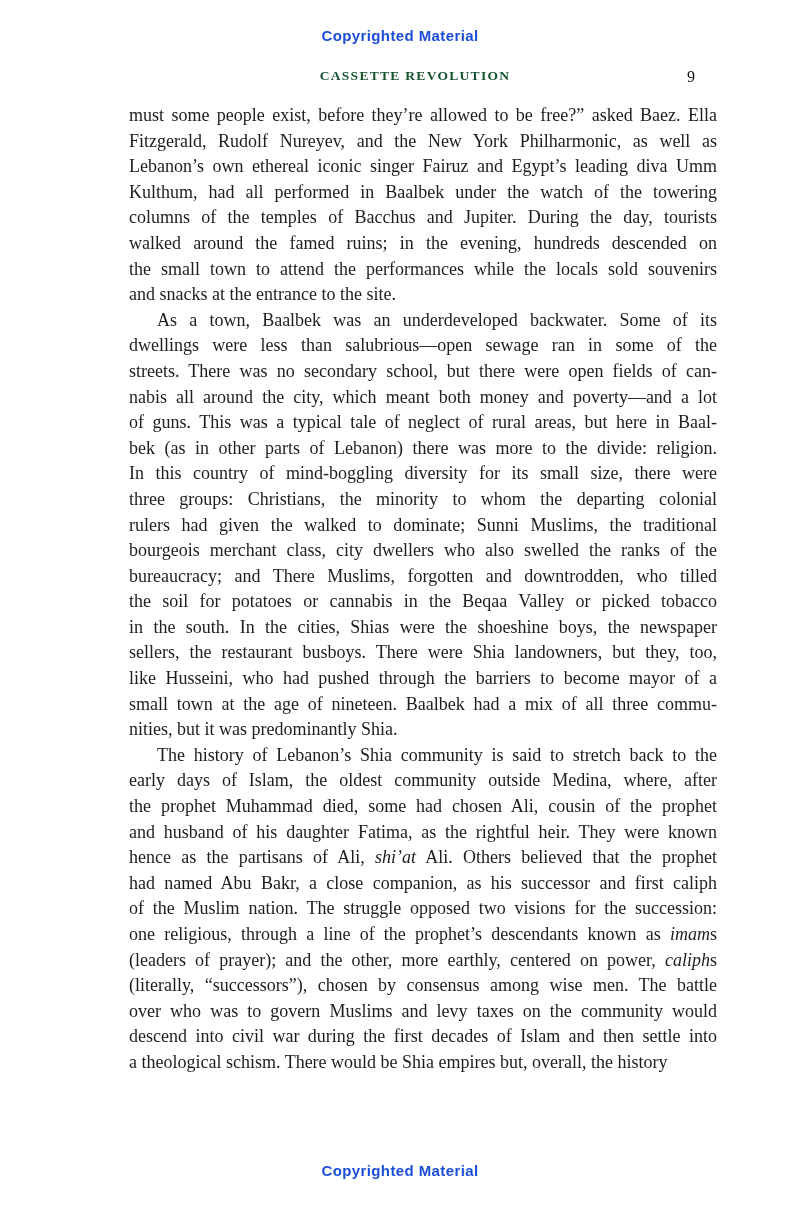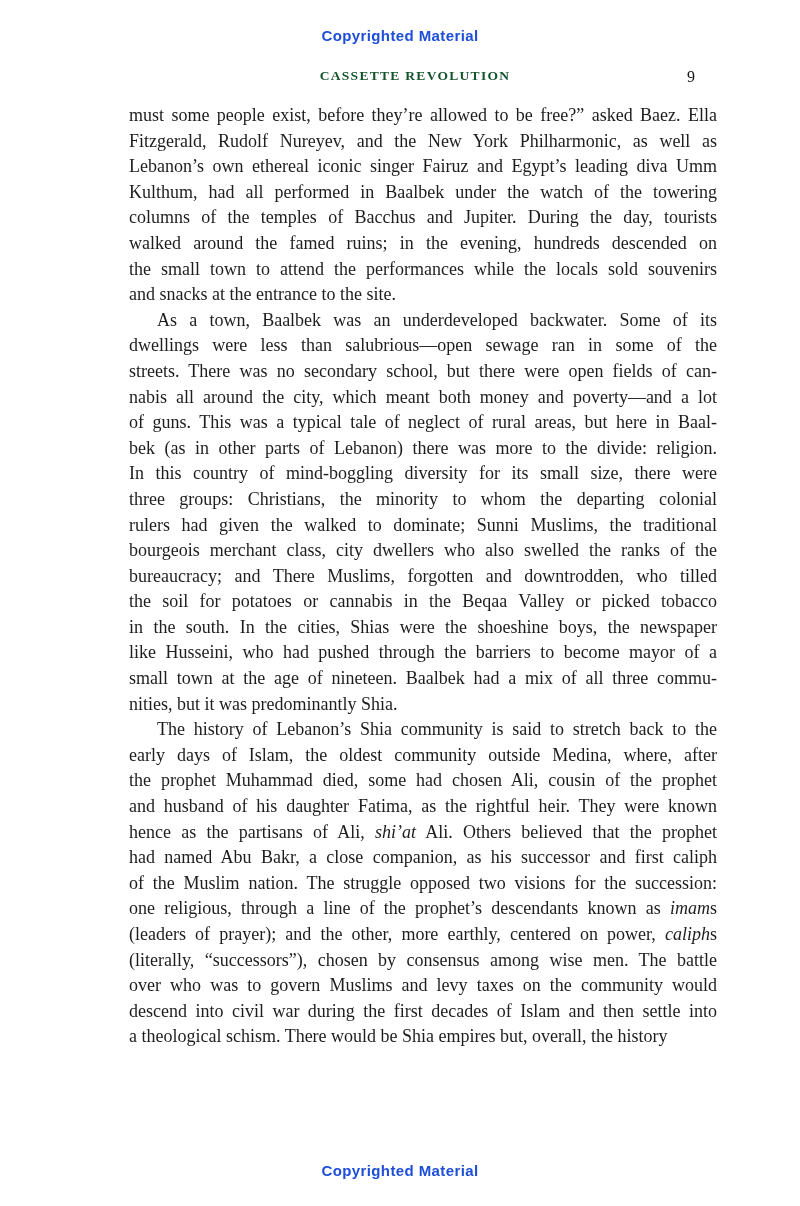--- a/index.html
+++ b/index.html
@@ -105,20 +105,21 @@
       <div class="line"><span>nabis all around the city, which meant both money and poverty—and a lot</span></div>
       <div class="line"><span>of guns. This was a typical tale of neglect of rural areas, but here in Baal-</span></div>
       <div class="line"><span>bek (as in other parts of Lebanon) there was more to the divide: religion.</span></div>
       <div class="line"><span>In this country of mind-boggling diversity for its small size, there were</span></div>
       <div class="line"><span>three groups: Christians, the minority to whom the departing colonial</span></div>
       <div class="line"><span>rulers had given the walked to dominate; Sunni Muslims, the traditional</span></div>
       <div class="line"><span>bourgeois merchant class, city dwellers who also swelled the ranks of the</span></div>
       <div class="line"><span>bureaucracy; and There Muslims, forgotten and downtrodden, who tilled</span></div>
       <div class="line"><span>the soil for potatoes or cannabis in the Beqaa Valley or picked tobacco</span></div>
       <div class="line"><span>in the south. In the cities, Shias were the shoeshine boys, the newspaper</span></div>
+      <div class="line"><span>sellers, the restaurant busboys. There were Shia landowners, but they, too,</span></div>
       <div class="line"><span>like Husseini, who had pushed through the barriers to become mayor of a</span></div>
       <div class="line"><span>small town at the age of nineteen. Baalbek had a mix of all three commu-</span></div>
       <div class="line para-last"><span>nities, but it was predominantly Shia.</span></div>
       <div class="line indented"><span>The history of Lebanon’s Shia community is said to stretch back to the</span></div>
       <div class="line"><span>early days of Islam, the oldest community outside Medina, where, after</span></div>
       <div class="line"><span>the prophet Muhammad died, some had chosen Ali, cousin of the prophet</span></div>
       <div class="line"><span>and husband of his daughter Fatima, as the rightful heir. They were known</span></div>
       <div class="line"><span>hence as the partisans of Ali, </span><em>shi’at</em><span> Ali. Others believed that the prophet</span></div>
       <div class="line"><span>had named Abu Bakr, a close companion, as his successor and first caliph</span></div>
       <div class="line"><span>of the Muslim nation. The struggle opposed two visions for the succession:</span></div>

